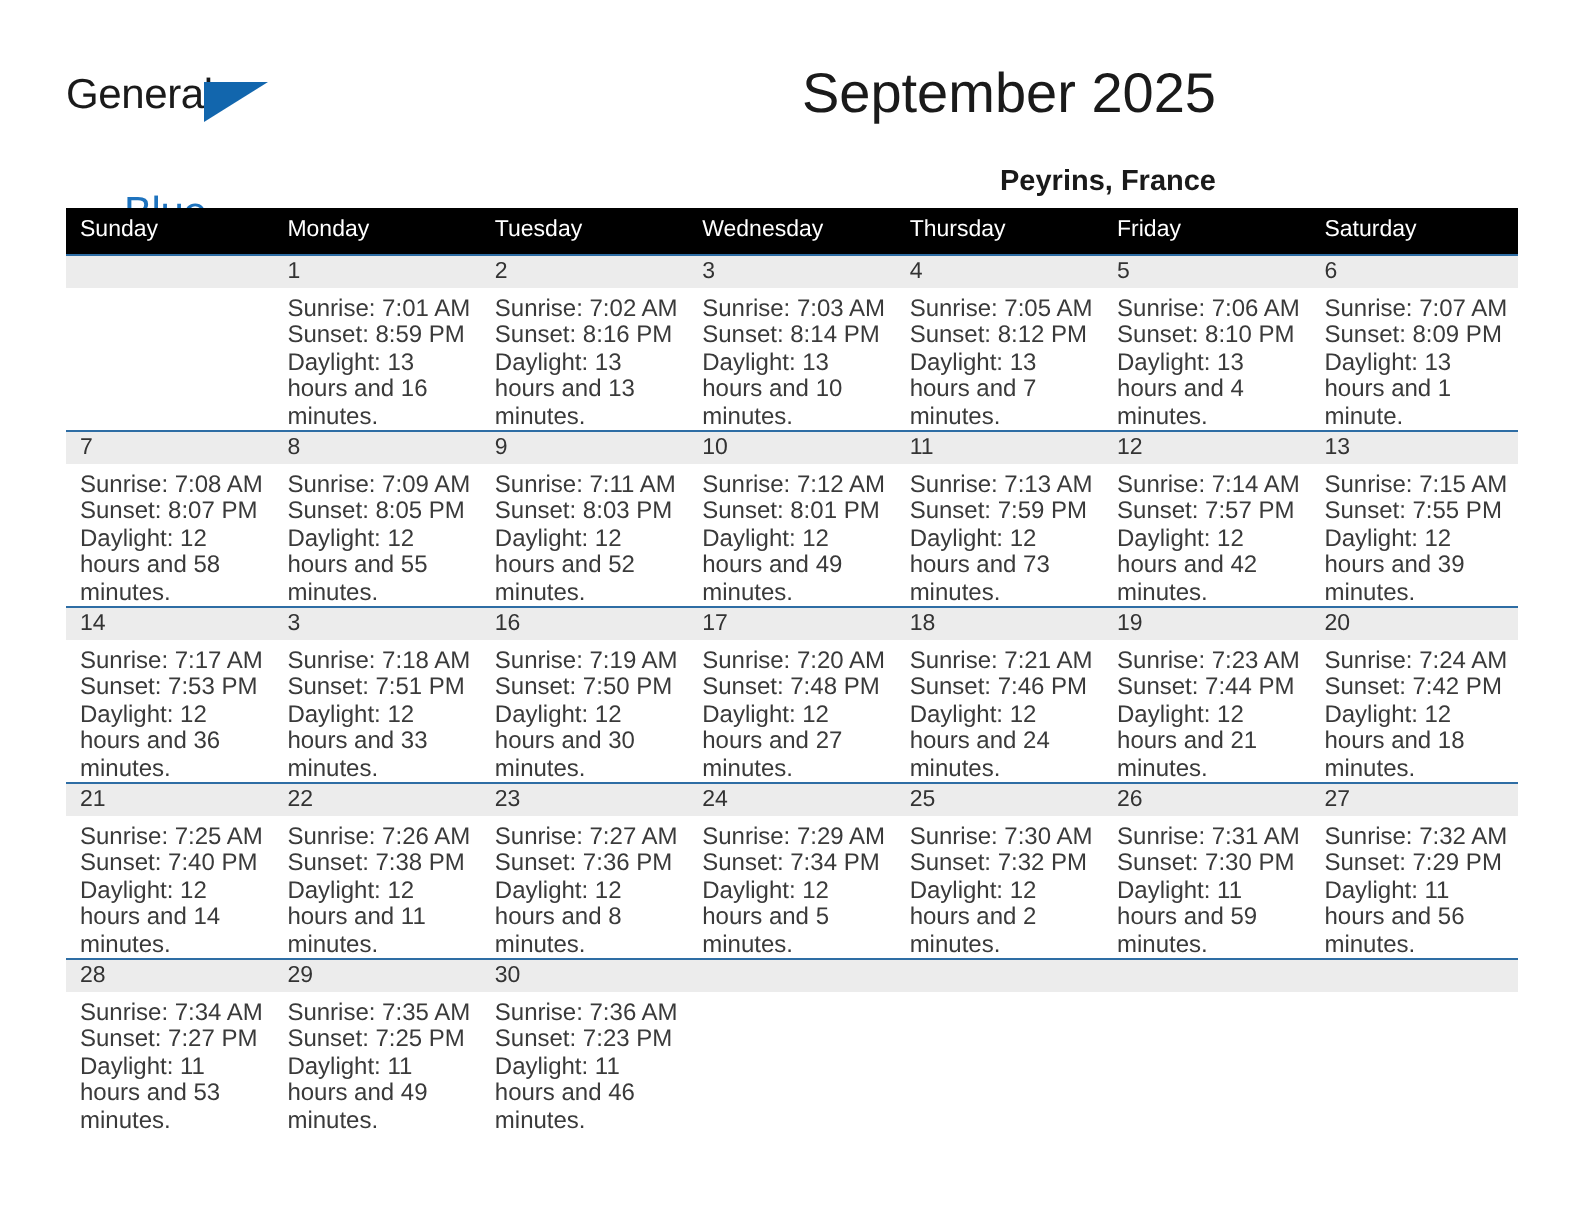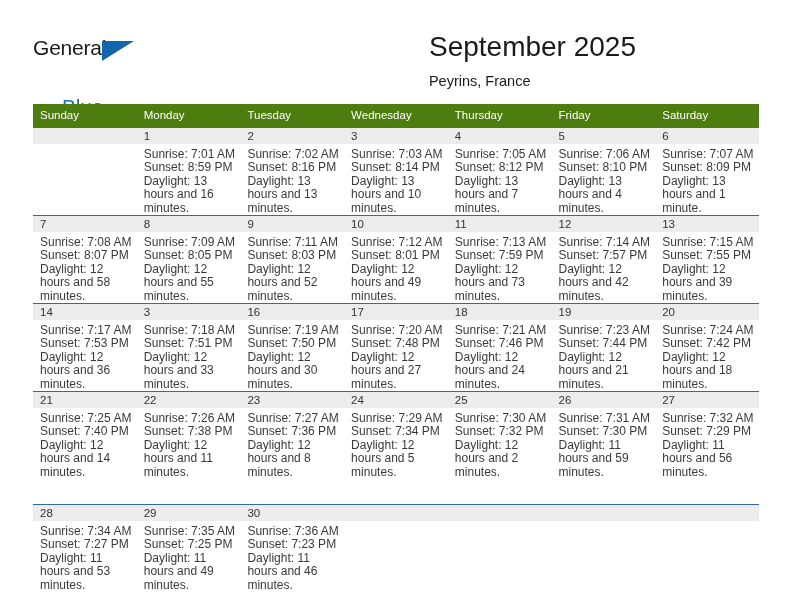--- a/index.html
+++ b/index.html
@@ -65,50 +65,51 @@
     left: 69px;
     top: 5px;
     width: 0;
     height: 0;
     border-left: 32px solid #1266ad;
     border-bottom: 20px solid transparent;
   }
 
   .title-block {
     position: absolute;
-    right: 20px;
+    right: 48px;
     top: 30px;
-    text-align: left;
+    text-align: right;
   }
   .month-title {
     font-size: 28px;
     color: #1a1a1a;
     font-weight: normal;
     line-height: 34px;
     white-space: nowrap;
   }
   .location {
     font-size: 14.5px;
     color: #1a1a1a;
     line-height: 20px;
-    margin-top: 7px;
+    margin-top: 17px;
     white-space: nowrap;
+    font-weight: bold;
   }
 
   
   .calendar {
     position: absolute;
     left: 33px;
     top: 104px;
     width: 726px;
     border-collapse: collapse;
     table-layout: fixed;
   }
   .calendar th {
-    background: #4d7c0f;
+    background: #000000;
     color: #ffffff;
     font-size: 11.5px;
     font-weight: normal;
     text-align: left;
     padding: 5px 0 5px 7px;
     height: 11px;
     line-height: 13px;
     border: none;
   }
   .calendar td {
@@ -144,21 +145,20 @@
   .cell-body div {
     white-space: nowrap;
   }
   .daylight-line {
     white-space: normal !important;
   }
 
   
   .calendar tr.week:last-child td .cell {
     border-bottom: none;
-    margin-top: 25px;
   }
 </style>
 </head>
 <body>
 
 <div class="page">
 
   <div class="header">
 
     <div class="logo">

